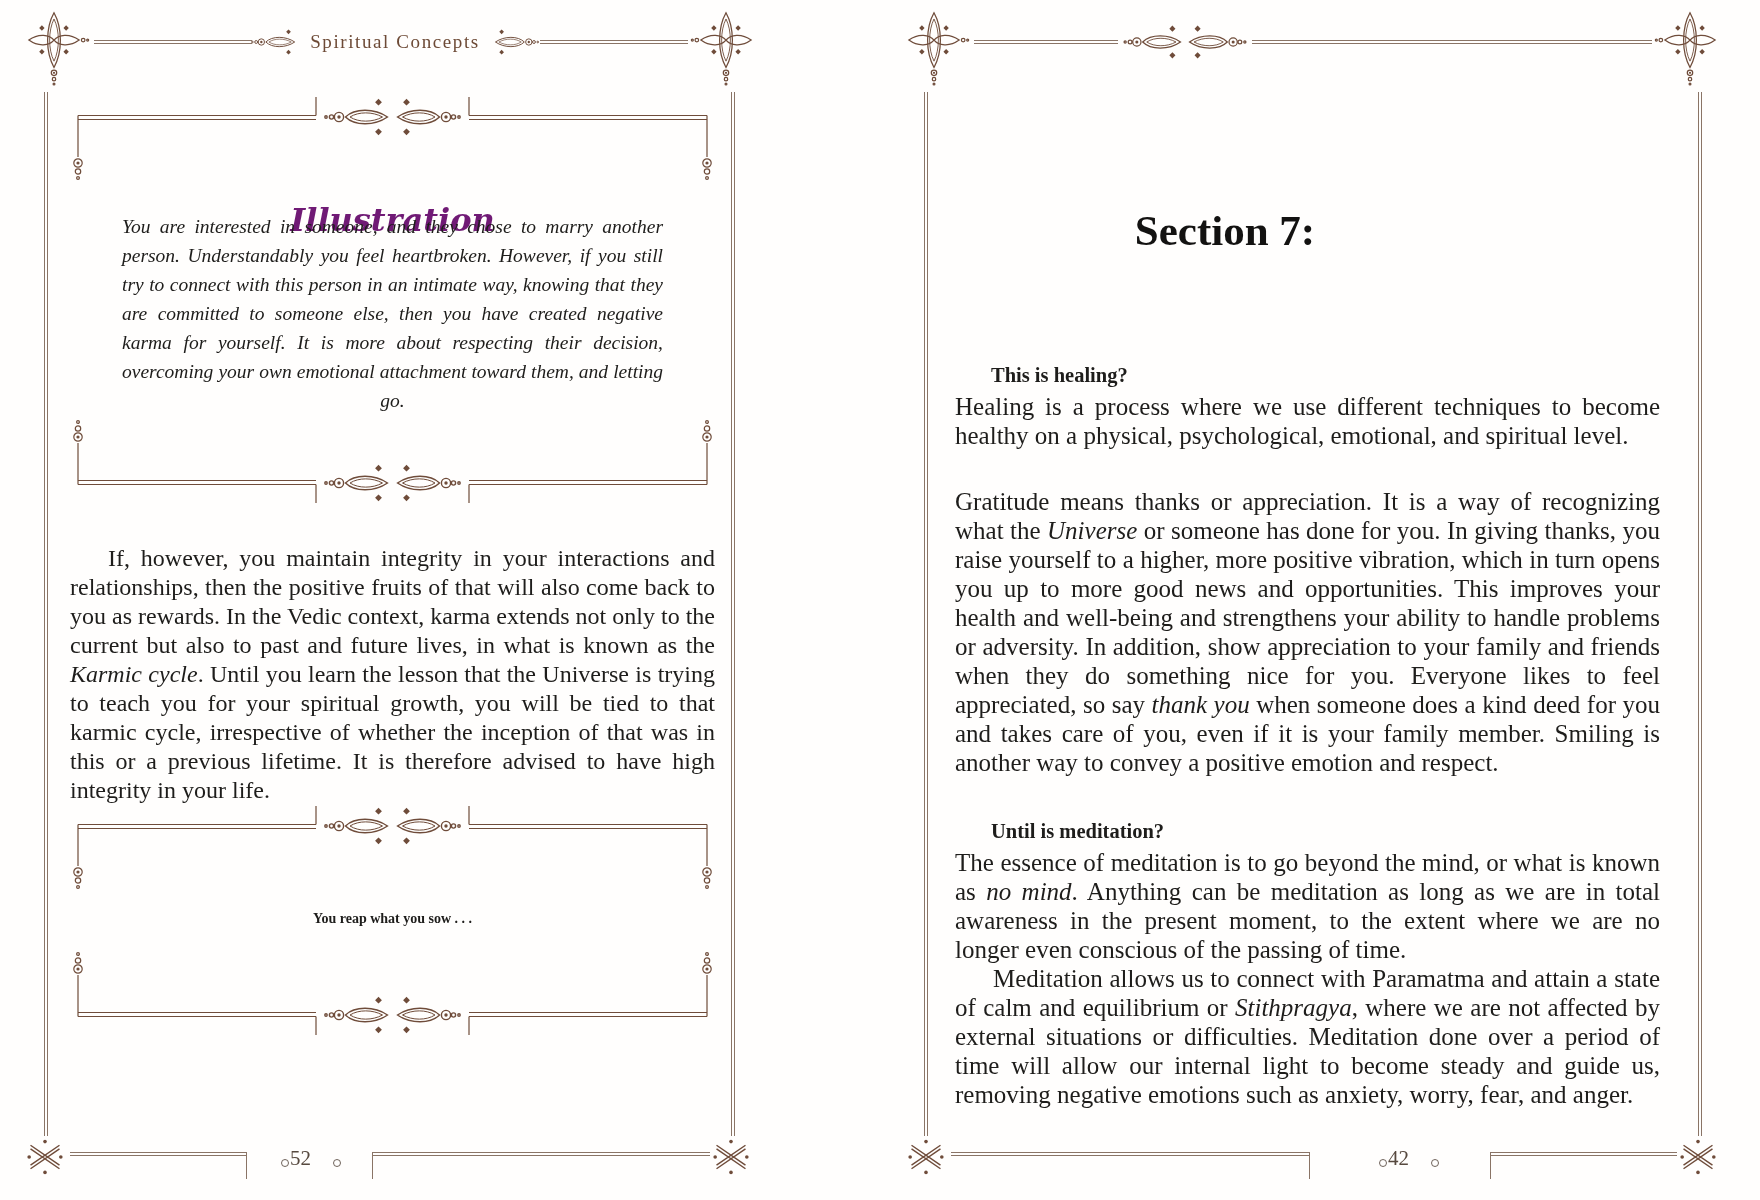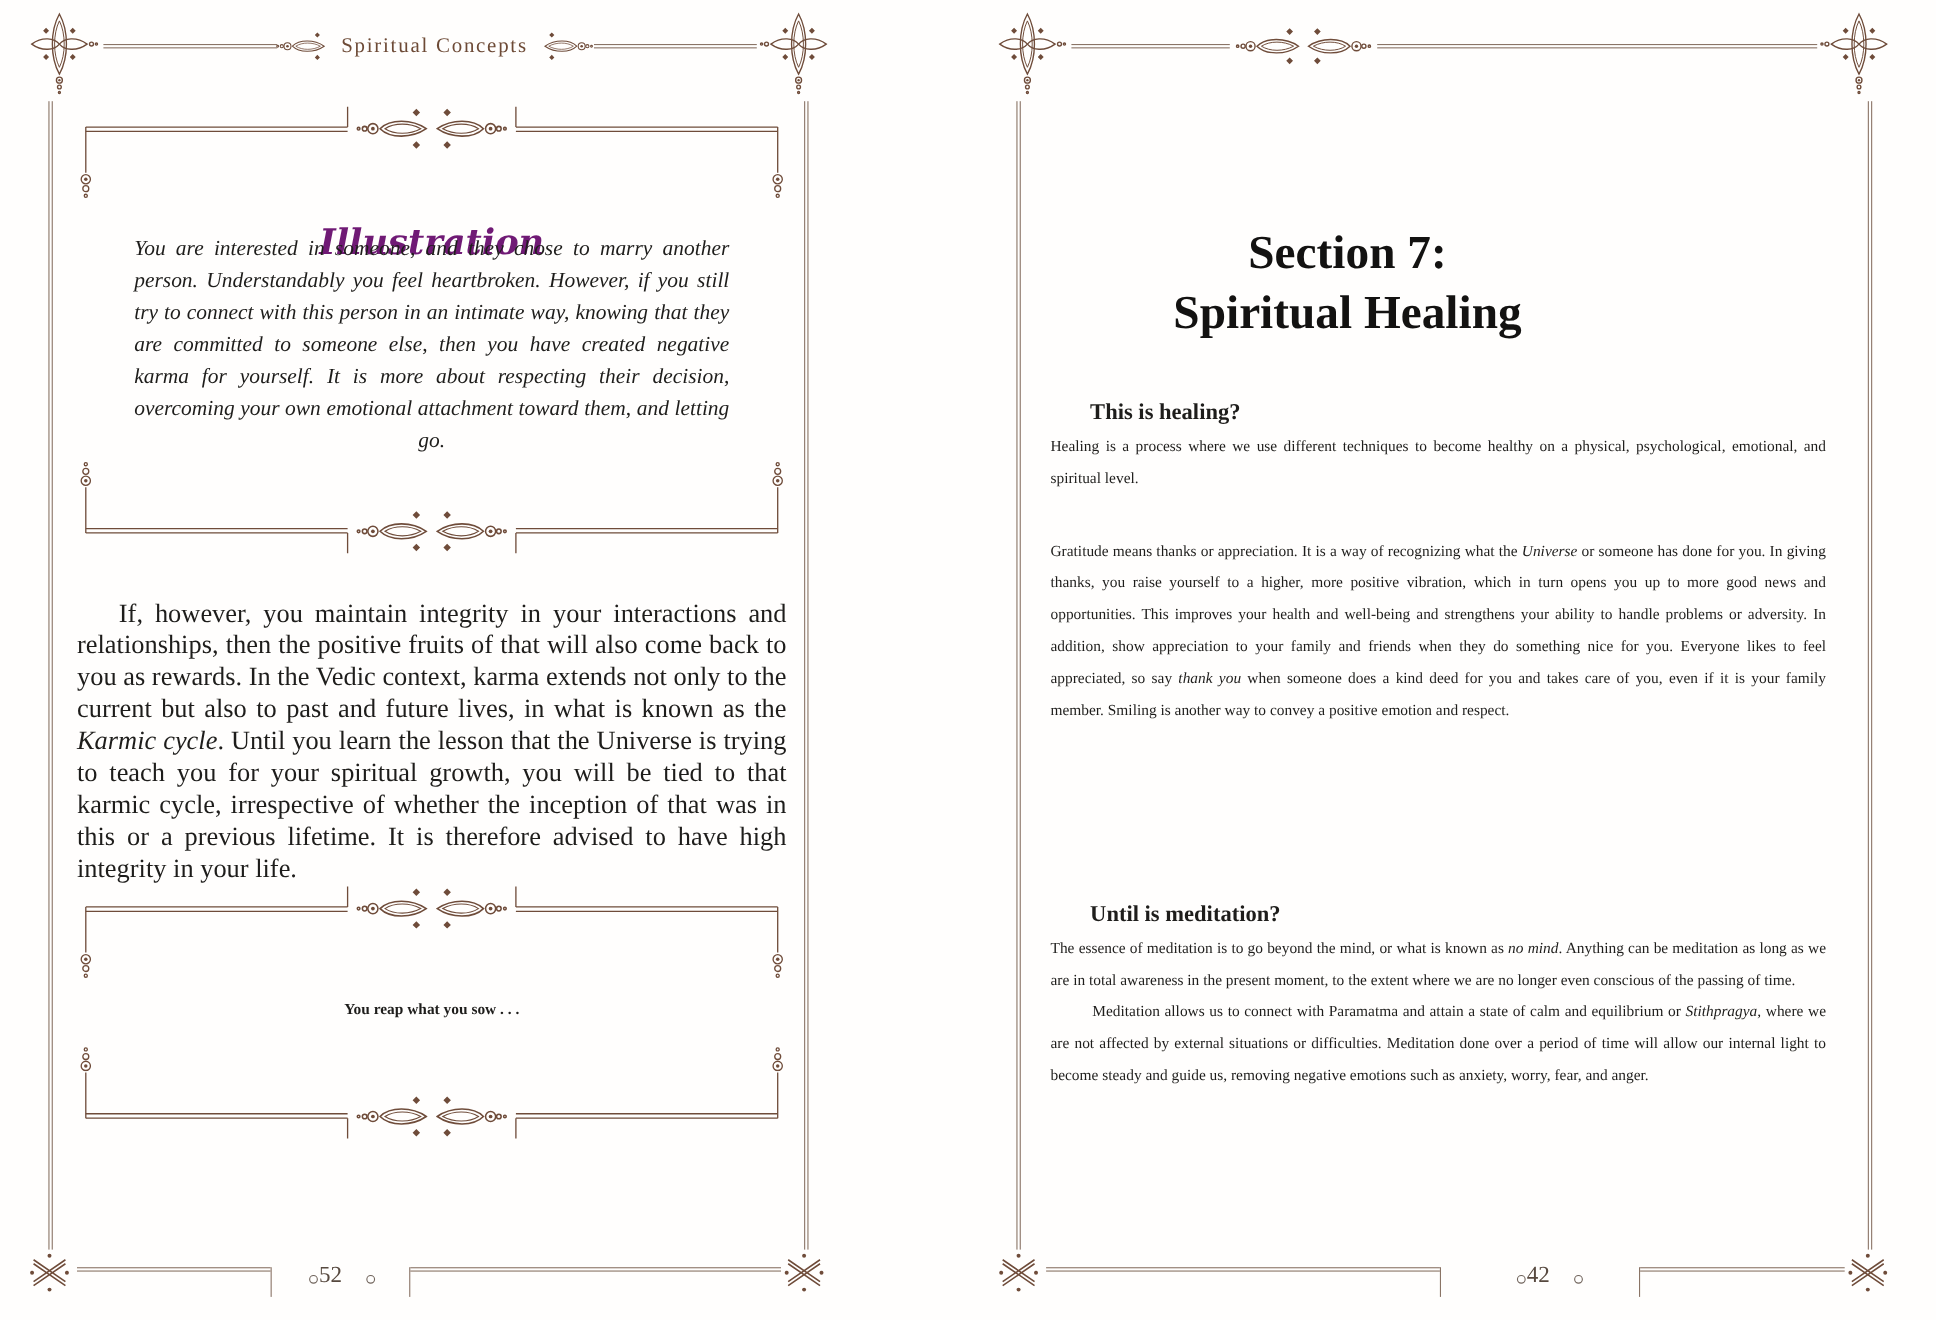--- a/index.html
+++ b/index.html
@@ -39,21 +39,21 @@
   .body-para{position:absolute;left:70px;top:544px;width:645px;margin:0;
              font-size:24px;line-height:29px;text-align:justify;text-indent:38px;font-family:Liberation Serif, serif;}
   .quote{position:absolute;left:70px;top:911px;width:645px;margin:0;text-align:center;
          font-weight:700;font-size:14px;}
 
   
   .sec-title{position:absolute;left:0;top:204px;width:690px;margin:0;text-align:center;
              font-weight:700;font-size:43px;line-height:54px;color:#131211;}
   .sec{position:absolute;left:75px;width:705px;}
   .sec-h{margin:0 0 5px 0;font-size:20.5px;font-weight:700;text-indent:36px;}
-  .sec-p{margin:0;font-size:14px;line-height:29px;text-align:justify;}
+  .sec-p{margin:0;font-size:25px;line-height:29px;text-align:justify;}
   .sec-p.indent{text-indent:38px;}
 
   
   .pagenum{position:absolute;top:1146px;font-size:21px;color:var(--numink);text-align:left;}
   .num-ring{position:absolute;top:1159px;width:6px;height:6px;border:1px solid var(--numink);
             border-radius:50%;opacity:.85;}
 </style>
 </head>
 <body>
 
@@ -195,21 +195,20 @@
       </svg>
     <div class="dl-h" style="left:372px;top:40px;width:400px"></div>
     <svg class="orn mx abs" style="left:774px;top:10px" width="72" height="79" viewBox="0 0 80 88">
         <use href="#sym-flourish"></use>
       </svg>
 
     <div class="dl-v" style="left:44px;top:92px;height:1044px"></div>
     <div class="dl-v" style="left:818px;top:92px;height:1044px"></div>
 
     <h1 class="sec-title"><span>Section 7:</span><br>
-      <span>Spiritual Healing</span>
     </h1>
 
     <div class="sec" style="top:364px">
       <h3 class="sec-h">This is healing?</h3>
       <p class="sec-p"><span>Healing is a process where we use different techniques to become healthy on a physical, psychological, emotional, and spiritual level.</span></p>
     </div>
 
     <div class="sec" style="top:487px">
       <p class="sec-p"><span>Gratitude means thanks or appreciation. It is a way of recognizing what the </span><em>Universe</em><span> or someone has done for you. In giving thanks, you raise yourself to a higher, more positive vibration, which in turn opens you up to more good news and opportunities. This improves your health and well-being and strengthens your ability to handle problems or adversity. In addition, show appreciation to your family and friends when they do something nice for you. Everyone likes to feel appreciated, so say </span><em>thank you</em><span> when someone does a kind deed for you and takes care of you, even if it is your family member. Smiling is another way to convey a positive emotion and respect.</span></p>
     </div>

